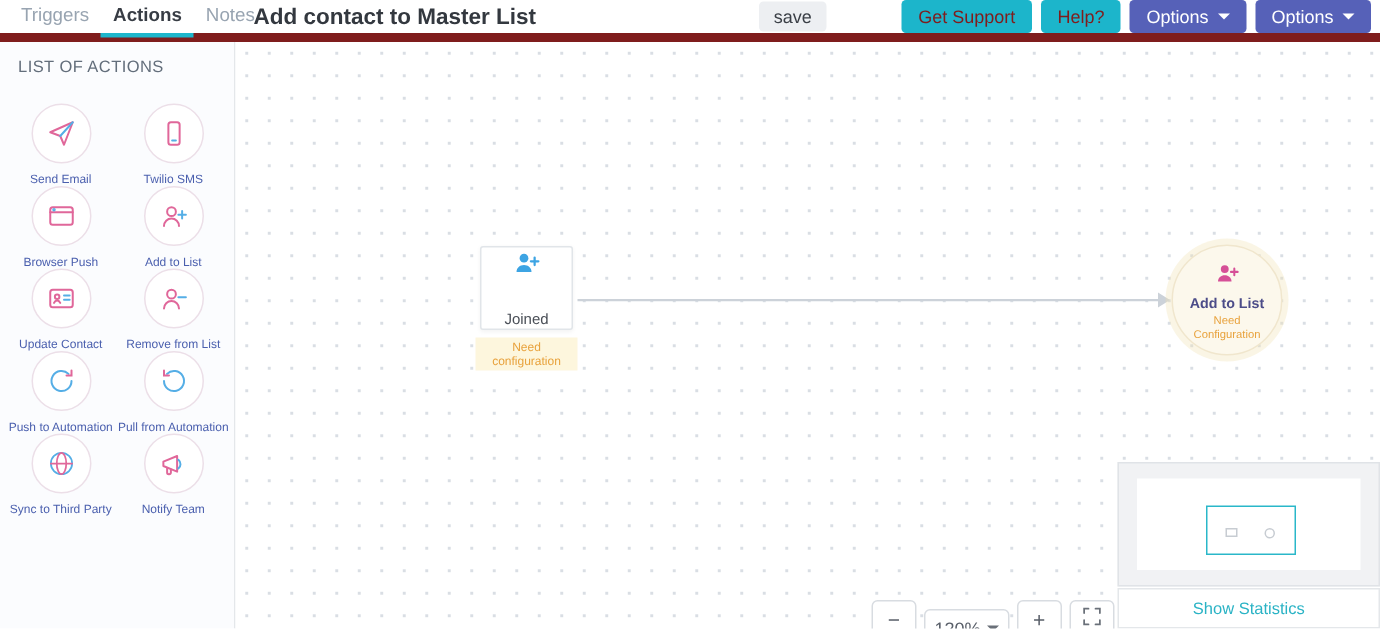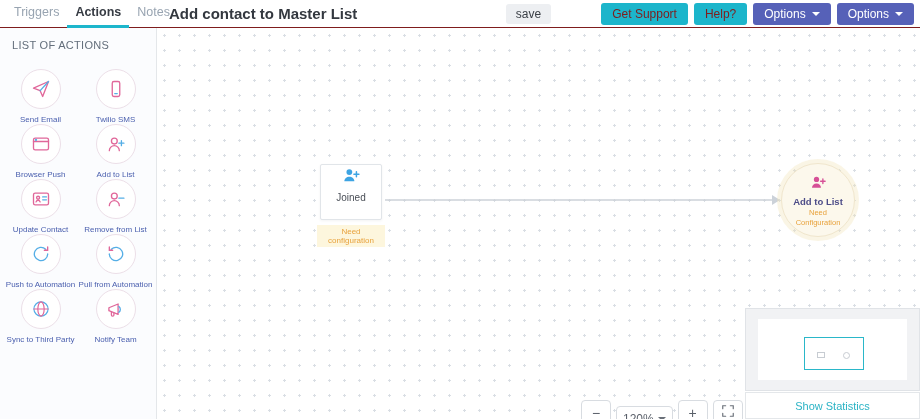--- a/index.html
+++ b/index.html
@@ -1,20 +1,20 @@
 <!DOCTYPE html>
 <html><head>
 <meta charset="utf-8">
 <style>
   * { margin:0; padding:0; box-sizing:border-box; }
   html,body { width:920px; height:419px; }
   body { position:relative; font-family:"Liberation Sans",sans-serif; background:#fff; overflow:hidden; }
 
   
-  .topbar { position:absolute; top:0; left:0; width:920px; height:28px; background:#fff; border-bottom:1px solid #7f1d1d; display:flex; align-items:center; z-index:9; }
+  .topbar { position:absolute; top:0; left:0; width:920px; height:28px; background:#fff; border-bottom:6px solid #7f1d1d; display:flex; align-items:center; z-index:9; }
   .tabs { width:157px; height:28px; display:flex; align-items:stretch; padding-left:6px; flex:none; }
   .tab { padding:0 8px; font-size:12.5px; color:#98a4b1; display:flex; align-items:center; border-bottom:3px solid transparent; cursor:pointer; white-space:nowrap; }
   .tab.active { color:#373c44; font-weight:700; border-bottom-color:#1db6cc; }
   .page-title { font-size:15px; font-weight:700; color:#33383f; margin-left:12px; white-space:nowrap; }
   .topbar-buttons { margin-left:auto; display:flex; align-items:center; gap:6px; padding-right:6px; }
   .btn { font-size:12px; border-radius:3px; padding:4px 11px; border:none; cursor:pointer; white-space:nowrap; font-family:inherit; }
   .btn-save { background:#edeff2; color:#3a3f46; margin-right:44px; padding:3px 10px; }
   .btn-teal { background:#1cb5cb; color:#7f1d1d; }
   .btn-indigo { background:#5661b8; color:#fff; display:flex; align-items:center; gap:6px; }
   .caret-down { width:0; height:0; border-left:4px solid transparent; border-right:4px solid transparent; border-top:4px solid #fff; }
@@ -25,21 +25,21 @@
   .actions-grid { display:grid; grid-template-columns:1fr 1fr; padding:16px 3px 6px; justify-items:center; }
   .action-item { display:flex; flex-direction:column; align-items:center; gap:6px; width:75px; cursor:pointer; }
   .icon-circle { width:40px; height:40px; border-radius:50%; border:1px solid #ecdfe8; background:#fff; display:flex; align-items:center; justify-content:center; flex:none; }
   .icon-circle svg { width:20px; height:20px; }
   .action-label { font-size:8px; color:#4a5fae; text-align:center; white-space:nowrap; }
 
   
   .canvas { position:absolute; left:157px; top:28px; width:763px; height:391px; background-color:#fff;
             background-image:radial-gradient(#d9dee4 1px, transparent 1.3px); background-size:15px 15px; }
 
-  .node-card { position:absolute; left:163px; top:136px; width:62px; height:56px; background:#fff; border:1px solid #e1e5e9; border-radius:2px; box-shadow:0 1px 3px rgba(0,0,0,.05); display:flex; flex-direction:column; align-items:center; justify-content:flex-start; gap:3px; cursor:pointer; }
+  .node-card { position:absolute; left:163px; top:136px; width:62px; height:56px; background:#fff; border:1px solid #e1e5e9; border-radius:2px; box-shadow:0 1px 3px rgba(0,0,0,.05); display:flex; flex-direction:column; align-items:center; justify-content:space-between; gap:3px; cursor:pointer; }
   .node-card svg { width:20px; height:20px; }
   .node-card-label { font-size:10px; color:#4a4f57; }
   .node-card-status { position:absolute; left:160px; top:197px; width:68px; font-size:8px; color:#e8a23c; background:#fdf6dd; text-align:center; padding:2px 1px; cursor:default; }
 
   .connector { position:absolute; left:0; top:0; width:763px; height:391px; pointer-events:none; }
 
   .node-circle { position:absolute; left:624px; top:135px; width:74px; height:74px; border-radius:50%; background:#fcf8ec; border:1px solid #f0e6cd; box-shadow:0 0 0 4px rgba(240,225,180,.35); display:flex; flex-direction:column; align-items:center; justify-content:center; cursor:pointer; }
   .node-circle svg { width:18px; height:18px; }
   .node-circle-label { font-size:9.5px; font-weight:700; color:#4c4c88; margin-top:1px; }
   .node-circle-status { font-size:7.5px; color:#e8a23c; text-align:center; width:54px; line-height:1.25; margin-top:1px; }

